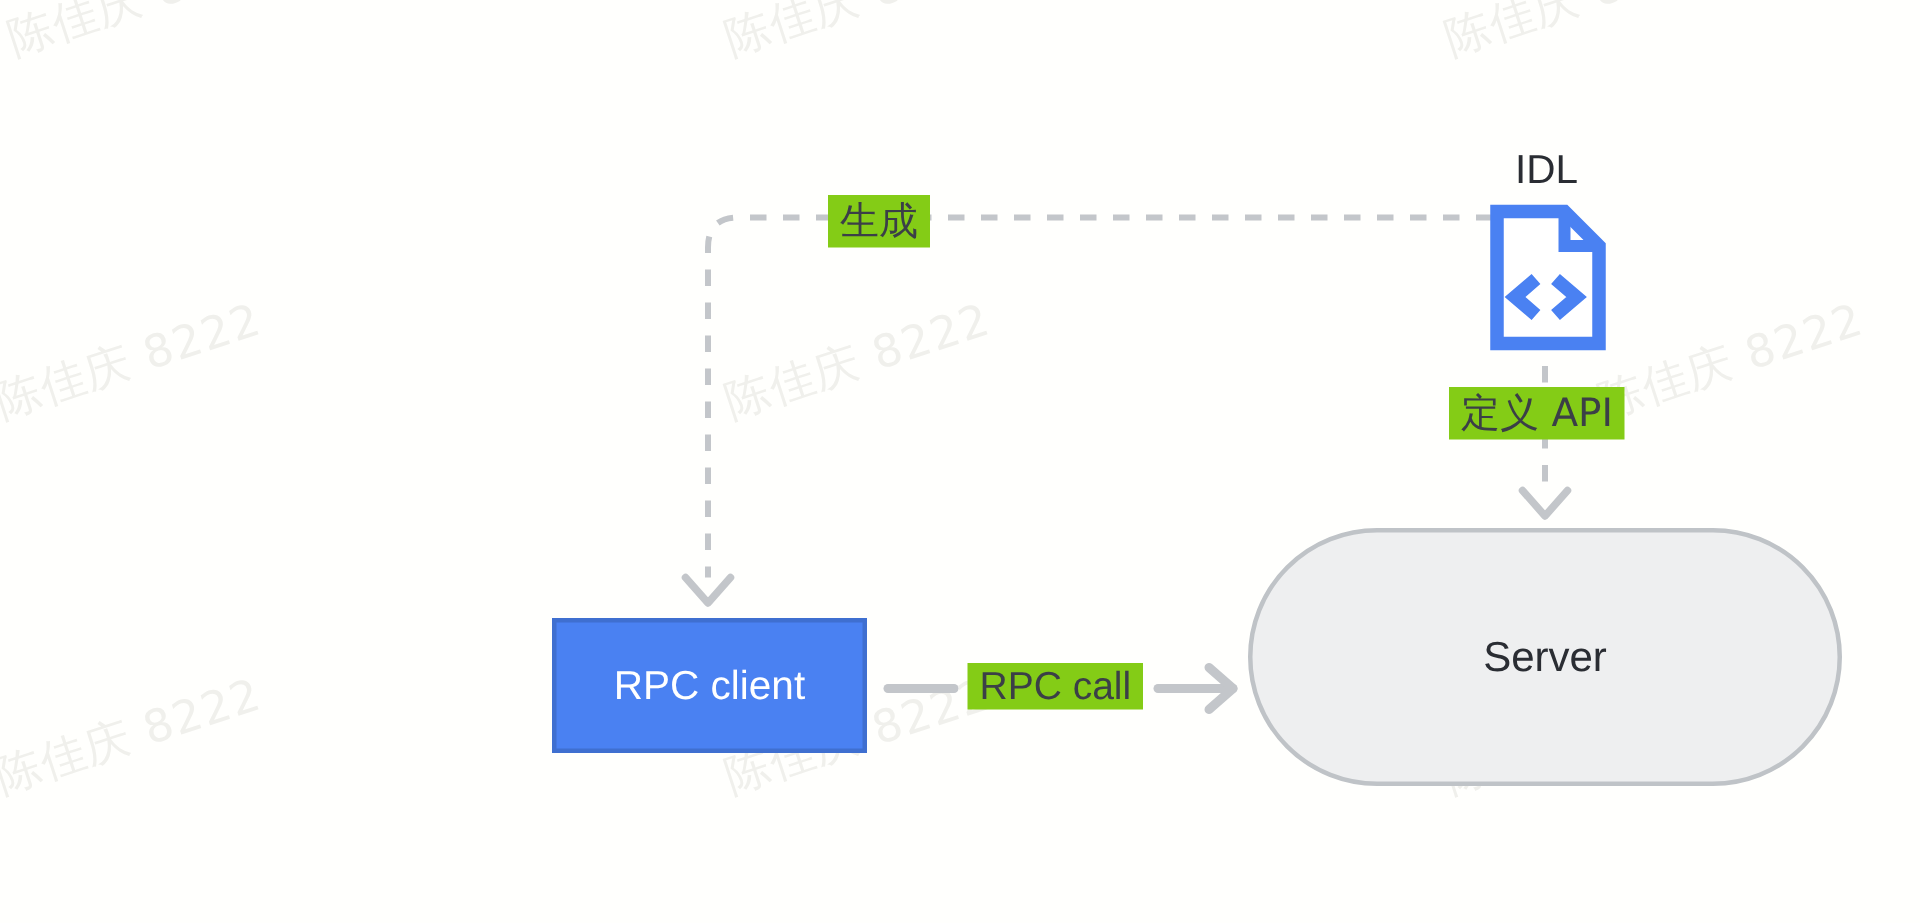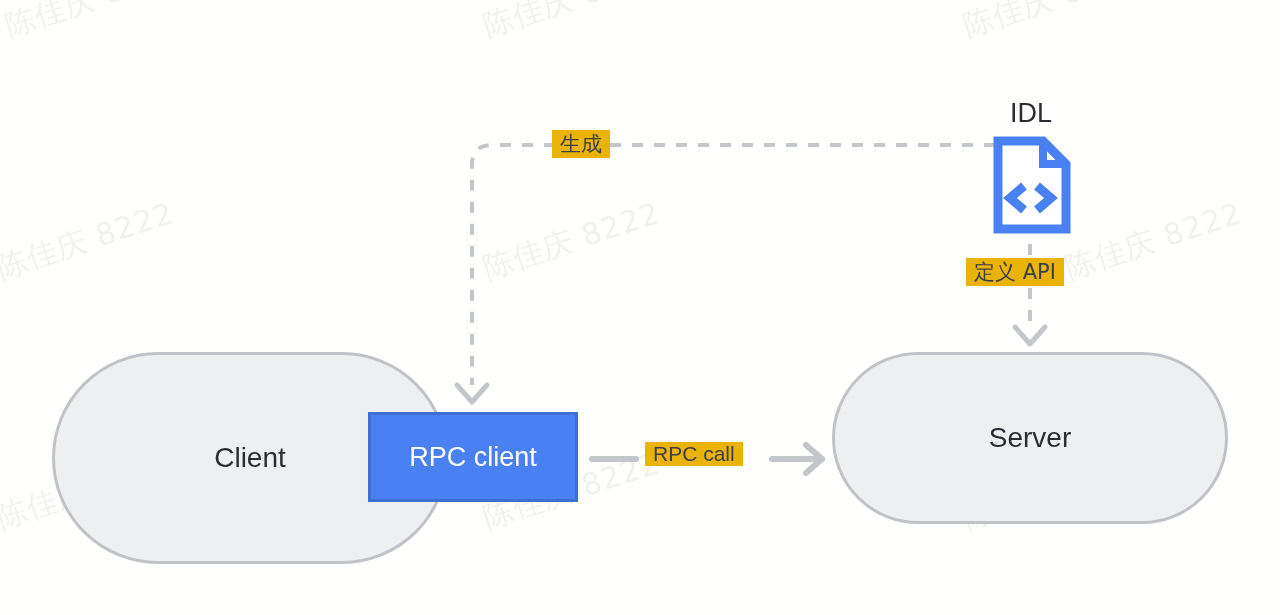--- a/index.html
+++ b/index.html
@@ -97,26 +97,26 @@
   }
   #node-idl .idl-icon {
     position: absolute;
     left: 33px; top: 38px;
     width: 78px; height: 98px;
   }
 
   
   .conn-label {
     position: absolute;
-    font-size: 21px;
+    font-size: 26px;
     color: #3b3f47;
     font-family: "DejaVu Sans", sans-serif;
     white-space: nowrap;
     z-index: 15;
-    background: #eab308;
+    background: #84cc16;
     padding: 0 8px;
   }
   #label-sheng-cheng { left: 552px; top: 130px; }
   #label-ding-yi-api { left: 966px; top: 258px; }
   #label-rpc-call   { left: 645px; top: 442px; font-family: "Liberation Sans", sans-serif; }
 
   svg.edges {
     position: absolute;
     left: 0; top: 0;
     width: 1280px; height: 615px;
@@ -142,23 +142,20 @@
     </g>
 
     <g>
       <line x1="592" y1="459" x2="636" y2="459" stroke="#c3c6ca" stroke-width="6" stroke-linecap="round"></line>
       <line x1="772" y1="459" x2="822" y2="459" stroke="#c3c6ca" stroke-width="6" stroke-linecap="round"></line>
       <path d="M 806 445 L 822 459 L 806 473" fill="none" stroke="#c3c6ca" stroke-width="6" stroke-linecap="round" stroke-linejoin="round"></path>
     </g>
 
   </svg>
 
-  <div id="node-client" class="capsule">
-    <span class="label">Client</span>
-  </div>
 
   <div id="node-server" class="capsule">
     <span class="label">Server</span>
   </div>
 
   <div id="node-rpc-client">
     <span class="label">RPC client</span>
   </div>
 
   <div id="node-idl">

